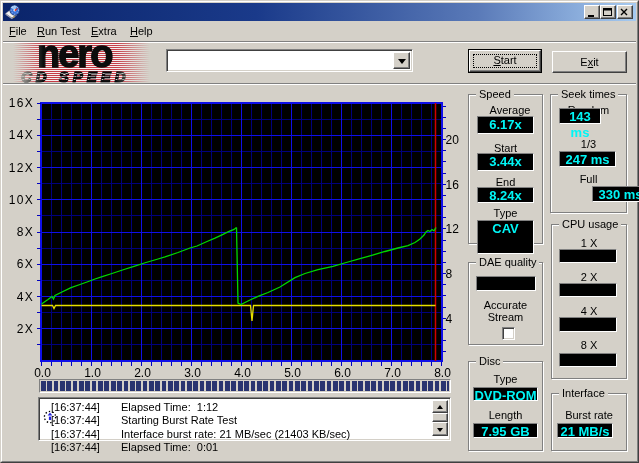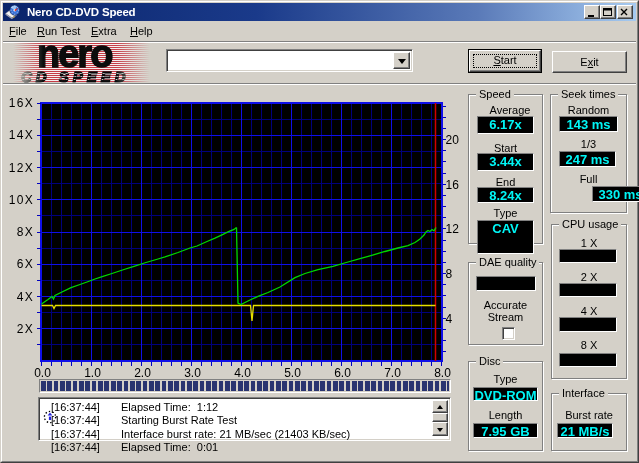--- a/index.html
+++ b/index.html
@@ -84,21 +84,20 @@
       <line x1="9.8" y1="1.6" x2="9.8" y2="2.6"></line>
         <line x1="14" y1="6.2" x2="13" y2="6.2"></line>
       <line x1="9.8" y1="10.8" x2="9.8" y2="9.8"></line>
         <line x1="5.6" y1="6.2" x2="6.6" y2="6.2"></line>
       <line x1="6.8" y1="3.2" x2="7.4" y2="4"></line>
         <line x1="12.8" y1="9.2" x2="12.2" y2="8.4"></line>
       <line x1="12.8" y1="3.2" x2="12.2" y2="4"></line>
         <line x1="6.8" y1="9.2" x2="7.4" y2="8.4"></line>
     </g>
   </svg>
-  <span class="titletext">Nero CD-DVD Speed</span>
   <div class="tbtn" style="right:36px;"><svg width="14" height="12">
         <rect x="3" y="9" width="6" height="2" fill="#000"></rect>
       </svg></div>
   <div class="tbtn" style="right:20px;"><svg width="14" height="12">
         <rect x="2.5" y="2.5" width="8" height="7" fill="none" stroke="#000" stroke-width="1"></rect>
         <rect x="2.5" y="2.5" width="8" height="2" fill="#000"></rect>
       </svg></div>
   <div class="tbtn" style="right:3px;"><svg width="14" height="12">
         <path d="M3 3 L9 9 M9 3 L3 9" stroke="#000" stroke-width="1.4"></path>
       </svg></div>
@@ -320,21 +319,21 @@
 </div>
 <div class="lcd" style="left:473px;top:387px;width:65px;height:14px;font-size:13px;">DVD-ROM</div>
 <div class="lcd" style="left:473px;top:423px;width:65px;height:15px;">7.95 GB</div>
 
 <div class="grp" style="left:550px;top:94px;width:77px;height:119px;">
     <span class="glbl">Seek times</span>
   <div class="clbl" style="top:9px;">Random</div>
   <div class="clbl" style="top:43px;">1/3</div>
   <div class="clbl" style="top:78px;">Full</div>
 </div>
-<div class="lcd" style="left:559px;top:116px;width:59px;height:16px;">143 ms</div>
+<div class="lcd" style="left:559px;top:108px;width:42px;height:16px;">143 ms</div>
 <div class="lcd" style="left:559px;top:151px;width:57px;height:16px;">247 ms</div>
 <div class="lcd" style="left:559px;top:186px;width:57px;height:16px;margin-left:33px;">330 ms</div>
 
 <div class="grp" style="left:551px;top:224px;width:76px;height:155px;">
     <span class="glbl">CPU usage</span>
   </div>
 <div class="clbl" style="left:551px;top:237px;width:76px;">1 X</div>
 <div class="cpubar" style="left:559px;top:249px;width:58px;height:14px;"></div>
 <div class="clbl" style="left:551px;top:271px;width:76px;">2 X</div>
 <div class="cpubar" style="left:559px;top:283px;width:58px;height:14px;"></div>

